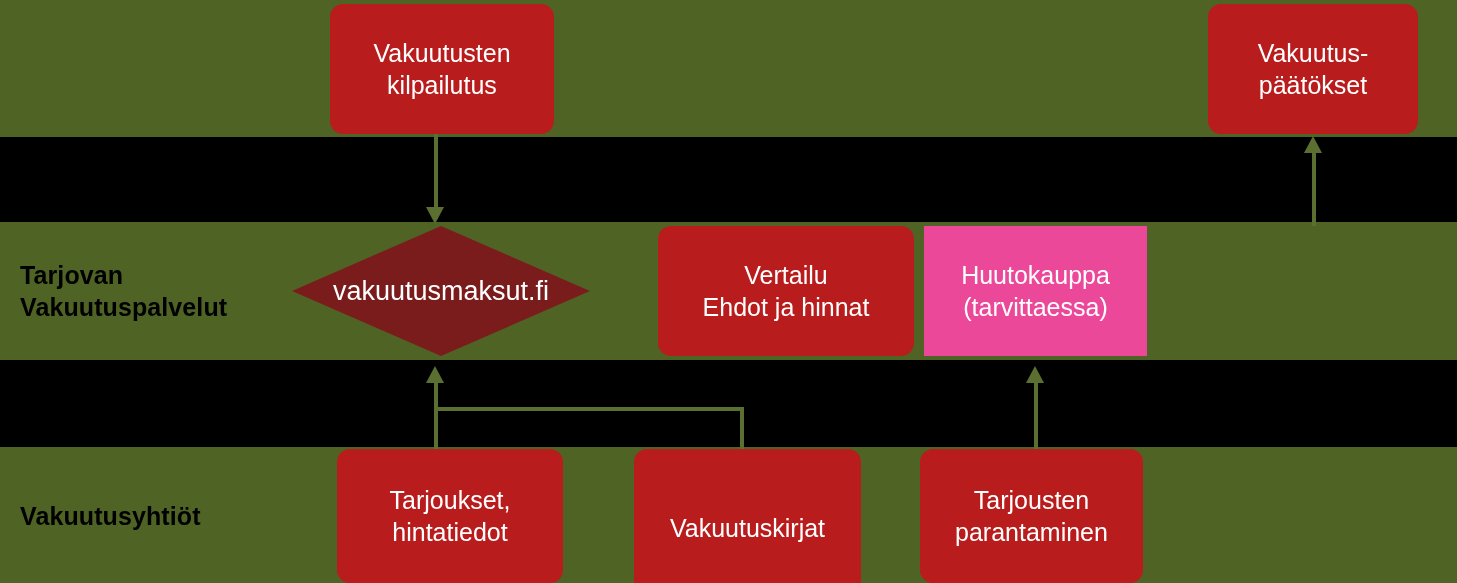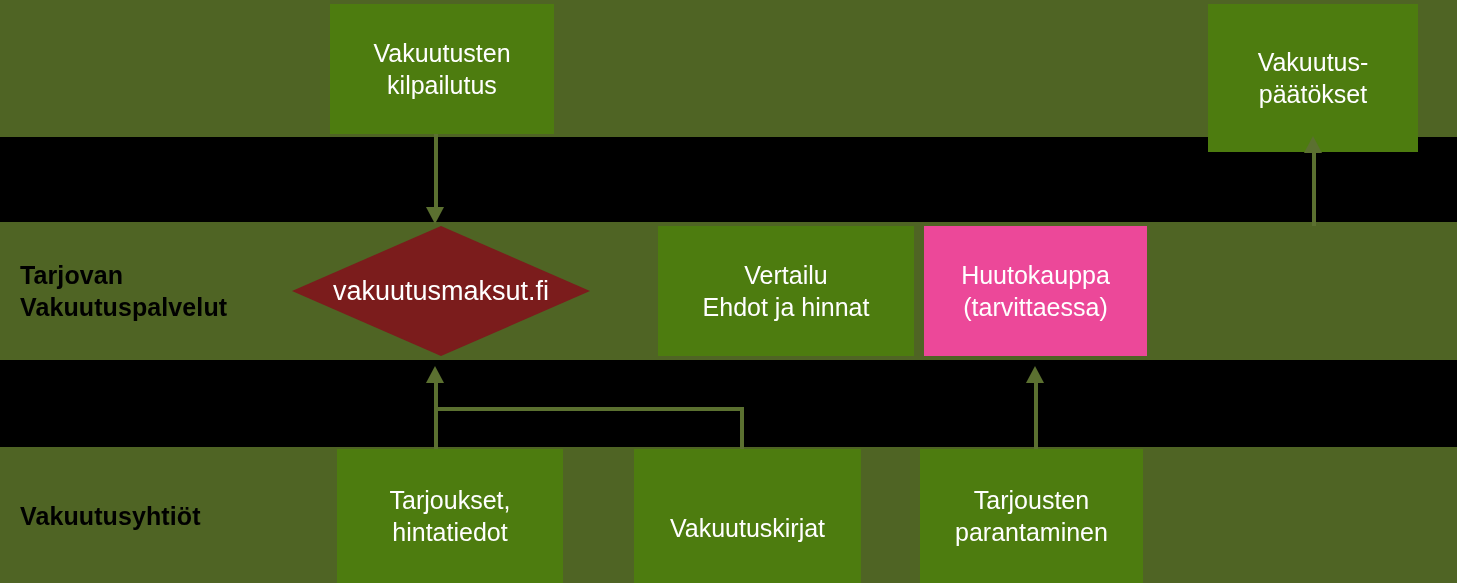--- a/index.html
+++ b/index.html
@@ -46,21 +46,21 @@
     align-items: center;
     justify-content: center;
     text-align: center;
     color: #ffffff;
     font-size: 25px;
     line-height: 1.28;
     white-space: pre-line;
     box-sizing: border-box;
     padding: 2px 6px;
   }
-  .node.green { background: #4d7c0f; }
+  .node.green { background: #b91c1c; border-radius: 13px; }
   .node.red   { background: #ec4899; }
 
   .diamond {
     position: absolute;
     display: flex;
     align-items: center;
     justify-content: center;
   }
   .diamond .shape {
     position: absolute;
@@ -109,21 +109,21 @@
   <div class="band" id="band-middle"></div>
   <div class="band" id="band-bottom"></div>
 
   <div class="lane-label" id="lane-label-2">Vakuutusyhtiöt</div>
   <div class="lane-label" id="lane-label-1">Tarjovan
 Vakuutuspalvelut</div>
 
   <div class="node green" style="left:330px; top:4px; width:224px; height:130px;">Vakuutusten
 kilpailutus</div>
 
-  <div class="node green" style="left:1208px; top:4px; width:210px; height:148px;">Vakuutus-
+  <div class="node green" style="left:1208px; top:4px; width:210px; height:130px;">Vakuutus-
 päätökset</div>
 
   <div class="diamond" style="left:292px; top:226px; width:298px; height:130px;">
     <div class="shape"></div>
     <div class="dlabel">vakuutusmaksut.fi</div>
   </div>
 
   <div class="node green" style="left:658px; top:226px; width:256px; height:130px;">Vertailu
 Ehdot ja hinnat</div>
 

